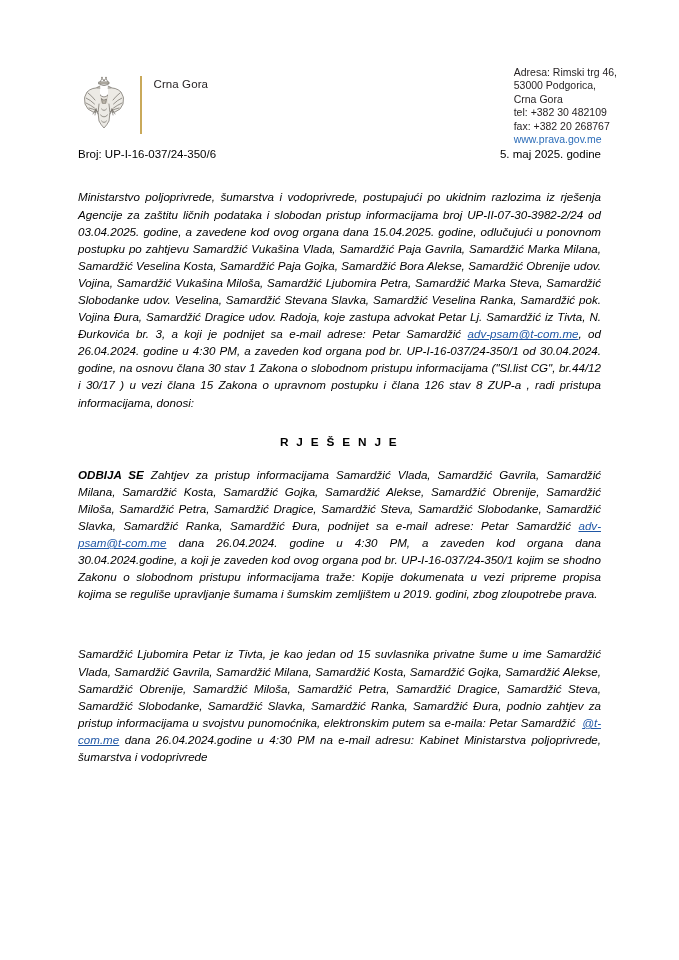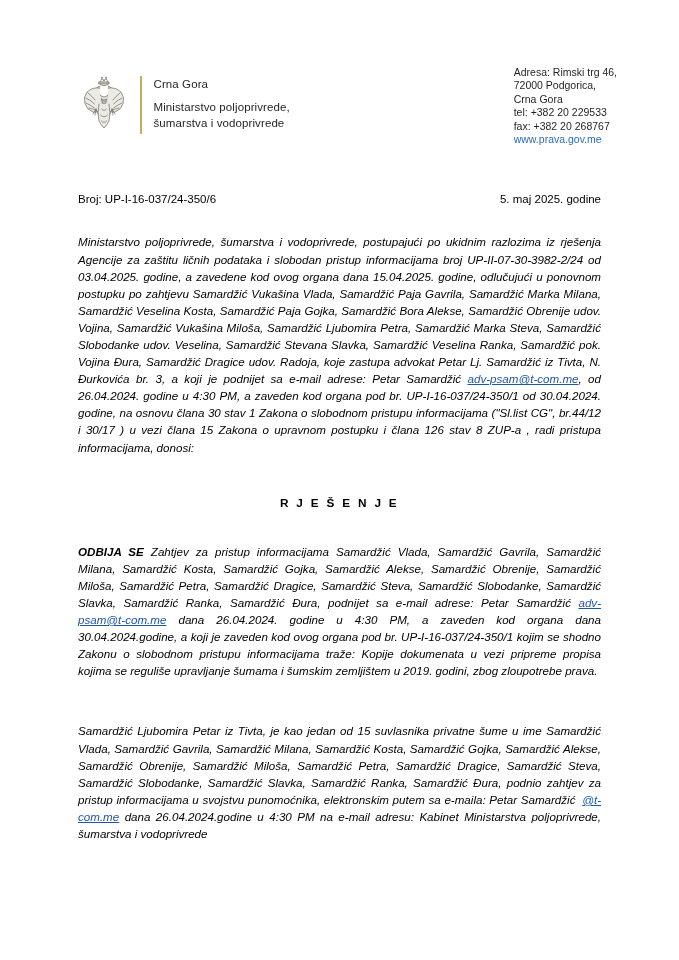--- a/index.html
+++ b/index.html
@@ -84,21 +84,20 @@
   .lh-right .weblink {
     color: #2b6cb8;
   }
 
   
   .refline {
     display: flex;
     justify-content: space-between;
     align-items: baseline;
     padding: 0 78px 0 78px;
-    margin-top: 45px;
     font-size: 11.5px;
     line-height: 16px;
   }
 
   
   .body-area {
     padding: 0 78px 0 78px;
     margin-top: 26px;
   }
 
@@ -111,21 +110,21 @@
     color: #000000;
     hyphens: none;
     font-style: italic;
   }
 
   .center-head {
     text-align: center;
     font-weight: bold;
     font-size: 11.8px;
     letter-spacing: 2.3px;
-    margin: 16px;
+    margin: 0;
   }
 
   .gap-before-rjesenje { height: 24px; }
   .gap-after-rjesenje  { height: 17px; }
   .gap-before-obraz    { height: 25px; }
   .gap-after-obraz     { height: 18px; }
 
   .b { font-weight: bold; }
 
   a.maillink {
@@ -185,32 +184,28 @@
 
           <path d="M36 70 L30 80 M36 70 L34 82 M36 70 L40 80"></path>
           <path d="M68 70 L74 80 M68 70 L70 82 M68 70 L64 80"></path>
         </g>
       </svg>
 
       <div class="lh-divider"></div>
 
       <div class="lh-names">
         <div class="lh-country">Crna Gora</div>
-        <div class="lh-ministry">
-          <div>Ministarstvo poljoprivrede,</div>
-          <div>šumarstva i vodoprivrede</div>
-        </div>
       </div>
     </div>
 
     <div class="lh-right">
       <div>Adresa: Rimski trg 46,</div>
-      <div>72000 Podgorica,</div>
+      <div>53000 Podgorica,</div>
       <div>Crna Gora</div>
-      <div>tel: +382 20 229533</div>
+      <div>tel: +382 30 482109</div>
       <div>fax: +382 20 268767</div>
       <div class="weblink">www.prava.gov.me</div>
     </div>
   </div>
 
   <div class="refline">
     <span>Broj: UP-I-16-037/24-350/6</span>
     <span>5. maj 2025. godine</span>
   </div>
 

